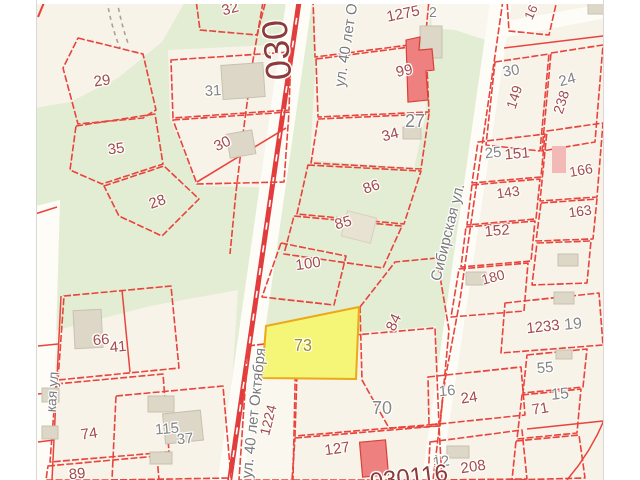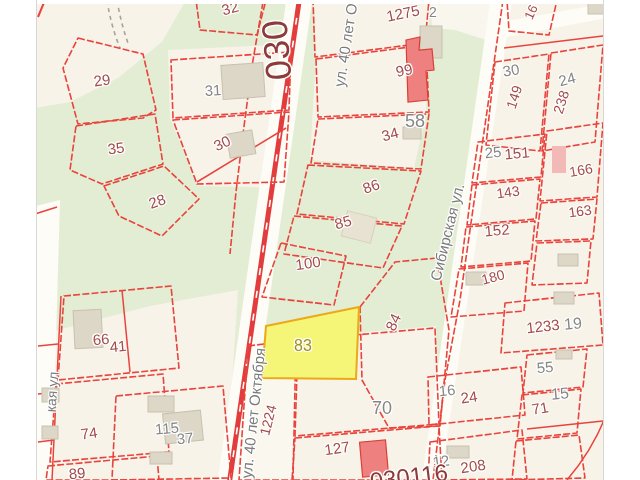--- a/index.html
+++ b/index.html
@@ -137,26 +137,26 @@
   <div id="labels">
       <div class="map-label" style="left: 230px; top: 8px; font-size: 15px; color: rgb(163, 75, 75); transform: translate(-50%, -50%) rotate(-15deg);">32</div>
       <div class="map-label" style="left: 102px; top: 80px; font-size: 15px; color: rgb(163, 75, 75); transform: translate(-50%, -50%) rotate(-8deg);">29</div>
       <div class="map-label" style="left: 213px; top: 90px; font-size: 15px; color: rgb(134, 134, 134); transform: translate(-50%, -50%) rotate(-3deg);">31</div>
       <div class="map-label" style="left: 116px; top: 148px; font-size: 15px; color: rgb(163, 75, 75); transform: translate(-50%, -50%) rotate(-8deg);">35</div>
       <div class="map-label" style="left: 222px; top: 143px; font-size: 15px; color: rgb(163, 75, 75); transform: translate(-50%, -50%) rotate(-25deg);">30</div>
       <div class="map-label" style="left: 157px; top: 201px; font-size: 15px; color: rgb(163, 75, 75); transform: translate(-50%, -50%) rotate(-20deg);">28</div>
       <div class="map-label" style="left: 403px; top: 13px; font-size: 15px; color: rgb(163, 75, 75); transform: translate(-50%, -50%) rotate(-12deg);">1275</div>
       <div class="map-label" style="left: 433px; top: 12px; font-size: 14px; color: rgb(134, 134, 134); transform: translate(-50%, -50%) rotate(0deg);">2</div>
       <div class="map-label" style="left: 404px; top: 70px; font-size: 15px; color: rgb(163, 75, 75); transform: translate(-50%, -50%) rotate(-12deg);">99</div>
-      <div class="map-label" style="left: 415px; top: 121px; font-size: 18px; color: rgb(134, 134, 134); transform: translate(-50%, -50%) rotate(0deg);">58</div>
+      <div class="map-label" style="left: 415px; top: 121px; font-size: 18px; color: rgb(134, 134, 134); transform: translate(-50%, -50%) rotate(0deg);">27</div>
       <div class="map-label" style="left: 390px; top: 134px; font-size: 15px; color: rgb(163, 75, 75); transform: translate(-50%, -50%) rotate(-15deg);">34</div>
       <div class="map-label" style="left: 371px; top: 186px; font-size: 15px; color: rgb(163, 75, 75); transform: translate(-50%, -50%) rotate(-20deg);">86</div>
       <div class="map-label" style="left: 343px; top: 222px; font-size: 15px; color: rgb(163, 75, 75); transform: translate(-50%, -50%) rotate(-15deg);">85</div>
       <div class="map-label" style="left: 308px; top: 263px; font-size: 15px; color: rgb(163, 75, 75); transform: translate(-50%, -50%) rotate(-8deg);">100</div>
-      <div class="map-label" style="left: 303px; top: 346px; font-size: 16px; color: rgb(163, 144, 28); transform: translate(-50%, -50%) rotate(0deg);">83</div>
+      <div class="map-label" style="left: 303px; top: 346px; font-size: 16px; color: rgb(163, 144, 28); transform: translate(-50%, -50%) rotate(0deg);">73</div>
       <div class="map-label" style="left: 393px; top: 322px; font-size: 15px; color: rgb(163, 75, 75); transform: translate(-50%, -50%) rotate(-65deg);">84</div>
       <div class="map-label" style="left: 382px; top: 408px; font-size: 18px; color: rgb(134, 134, 134); transform: translate(-50%, -50%) rotate(0deg);">70</div>
       <div class="map-label" style="left: 337px; top: 448px; font-size: 15px; color: rgb(163, 75, 75); transform: translate(-50%, -50%) rotate(-8deg);">127</div>
       <div class="map-label" style="left: 268px; top: 420px; font-size: 14px; color: rgb(163, 75, 75); transform: translate(-50%, -50%) rotate(-76deg);">1224</div>
       <div class="map-label" style="left: 101px; top: 339px; font-size: 15px; color: rgb(163, 75, 75); transform: translate(-50%, -50%) rotate(-5deg);">66</div>
       <div class="map-label" style="left: 118px; top: 346px; font-size: 15px; color: rgb(163, 75, 75); transform: translate(-50%, -50%) rotate(-5deg);">41</div>
       <div class="map-label" style="left: 89px; top: 433px; font-size: 15px; color: rgb(163, 75, 75); transform: translate(-50%, -50%) rotate(-8deg);">74</div>
       <div class="map-label" style="left: 77px; top: 473px; font-size: 15px; color: rgb(163, 75, 75); transform: translate(-50%, -50%) rotate(-5deg);">89</div>
       <div class="map-label" style="left: 167px; top: 428px; font-size: 15px; color: rgb(134, 134, 134); transform: translate(-50%, -50%) rotate(-5deg);">115</div>
       <div class="map-label" style="left: 185px; top: 438px; font-size: 15px; color: rgb(134, 134, 134); transform: translate(-50%, -50%) rotate(-5deg);">37</div>

